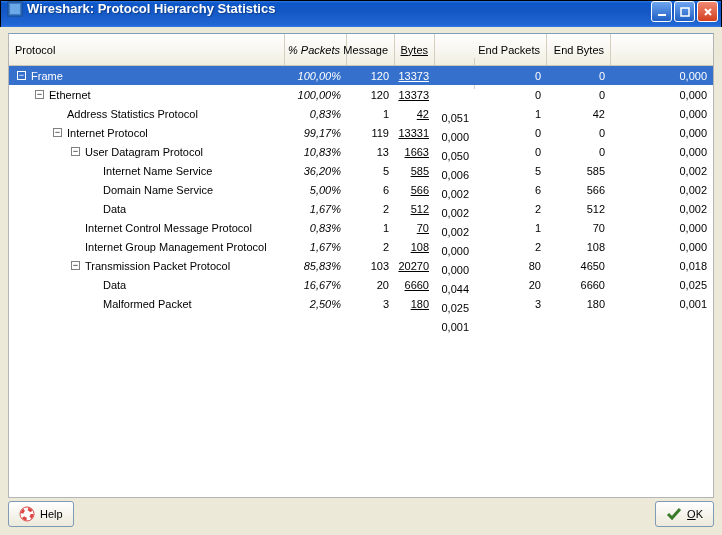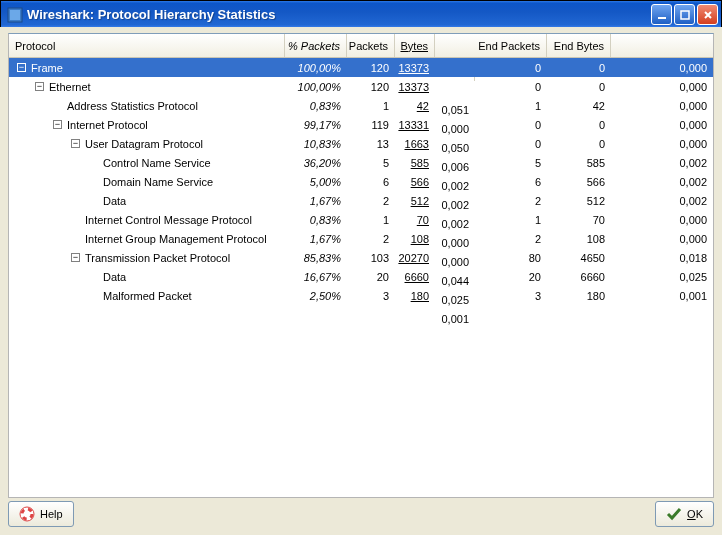--- a/index.html
+++ b/index.html
@@ -1,25 +1,25 @@
 <!DOCTYPE html>
 <html><head>
 <meta charset="utf-8">
 <style>
 * { box-sizing: border-box; margin: 0; padding: 0; }
 body { font-family: Tahoma, Arial, sans-serif; font-size: 11px; background: #ece9d8; width: 722px; height: 535px; overflow: hidden; border: 1px solid #000; }
-.titlebar { height: 27px; background: linear-gradient(to bottom, #2b79e7 0%, #0d56c8 8%, #1458c5 40%, #2167d3 88%, #3c82f0 100%); display: flex; align-items: center; padding: 0 3px 0 6px; color: #fff; }
+.titlebar { height: 27px; background: linear-gradient(to bottom, #2b79e7 0%, #0d56c8 8%, #1458c5 40%, #2167d3 88%, #3c82f0 100%); display: flex; padding: 0 3px 0 6px; color: #fff; }
 .titlebar-icon { width: 16px; height: 16px; margin-right: 4px; }
 .titlebar-text { font-weight: bold; font-size: 13px; flex: 1; text-shadow: 1px 1px 1px rgba(0,0,0,0.3); }
 .winbtn { width: 21px; height: 21px; margin-left: 2px; border-radius: 3px; border: 1px solid #fff; display: flex; align-items: center; justify-content: center; cursor: pointer; }
 .winbtn-min, .winbtn-max { background: linear-gradient(to bottom, #6fa5f0, #1e5fc4); }
 .winbtn-close { background: linear-gradient(to bottom, #f08a72, #d43f1f); }
 .content { position: absolute; top: 27px; left: 0; right: 0; bottom: 0; background: #ece9d8; padding: 6px 8px 8px; display: flex; flex-direction: column; }
 .panel { flex: 1; background: #fff; border: 1px solid #b5b5b5; border-top-color: #7f9db9; box-shadow: inset 1px 1px 0 #fff; display: flex; flex-direction: column; overflow: hidden; }
-.thead { display: flex; background: linear-gradient(to bottom, #fff, #f1efe2); border-bottom: 1px solid #cac6b4; height: 24px; align-items: center; font-size: 11px; color: #000; }
+.thead { display: flex; background: linear-gradient(to bottom, #fff, #f1efe2); border-bottom: 1px solid #cac6b4; height: 32px; align-items: center; font-size: 11px; color: #000; }
 .thead .col { padding: 0 6px; border-right: 1px solid #d3d0c0; height: 100%; display: flex; align-items: center; white-space: nowrap; }
 .col-protocol { width: 276px; text-align: left; }
 .col-pct { width: 62px; justify-content: flex-end; font-style: italic; }
 .col-pkt { width: 48px; justify-content: flex-end; }
 .col-bytes { width: 40px; justify-content: flex-end; text-decoration: underline; }
 .col-mbit { width: 40px; justify-content: flex-end; margin-top: 47px; }
 .col-endpkt { width: 72px; justify-content: flex-end; }
 .col-endbytes { width: 64px; justify-content: flex-end; }
 .col-endmbit { flex: 1; justify-content: flex-end; border-right: none; }
 .tbody { flex: 1; overflow: auto; }
@@ -58,21 +58,21 @@
         <path d="M2 2 L8 8 M8 2 L2 8" stroke="#fff" stroke-width="2"></path>
       </svg>
     </div>
 </div>
 
 <div class="content">
   <div class="panel">
     <div class="thead">
       <div class="col col-protocol">Protocol</div>
       <div class="col col-pct">% Packets</div>
-      <div class="col col-pkt">Packets</div>
+      <div class="col col-pkt">Message</div>
       <div class="col col-bytes">Bytes</div>
       <div class="col col-mbit">Mbit/s</div>
       <div class="col col-endpkt">End Packets</div>
       <div class="col col-endbytes">End Bytes</div>
     </div>
     <div class="tbody" id="tbody">
         <div class="row selected">
           <div class="col col-protocol">
             <span class="protocol-cell">
               <span class="spacer" style="width: 2px;"></span>
@@ -150,21 +150,21 @@
           <div class="col col-mbit">0,006</div>
           <div class="col col-endpkt">0</div>
           <div class="col col-endbytes">0</div>
           <div class="col col-endmbit">0,000</div>
         </div>
         <div class="row">
           <div class="col col-protocol">
             <span class="protocol-cell">
               <span class="spacer" style="width: 74px;"></span>
               <span style="width: 14px; display: inline-block;"></span>
-              <span>Control Name Service</span>
+              <span>Internet Name Service</span>
             </span>
           </div>
           <div class="col col-pct">36,20%</div>
           <div class="col col-pkt">5</div>
           <div class="col col-bytes">585</div>
           <div class="col col-mbit">0,002</div>
           <div class="col col-endpkt">5</div>
           <div class="col col-endbytes">585</div>
           <div class="col col-endmbit">0,002</div>
         </div>

